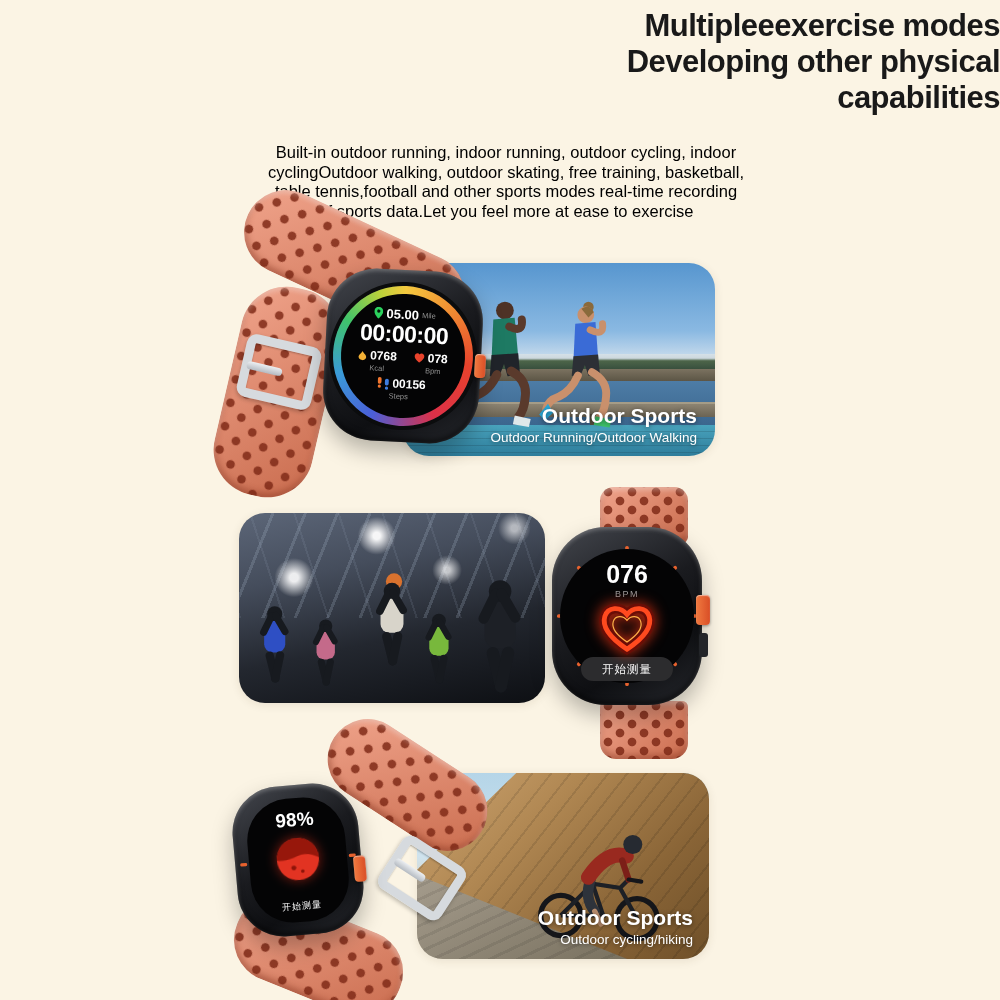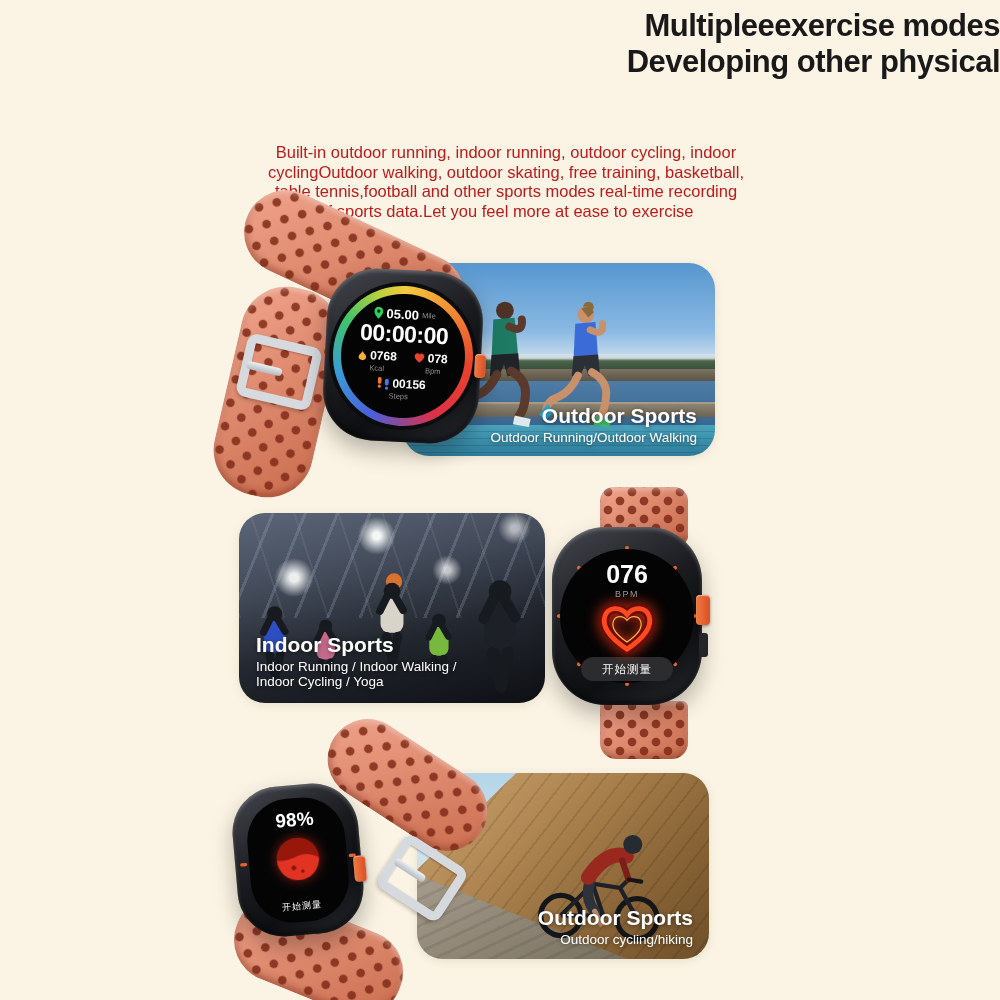--- a/index.html
+++ b/index.html
@@ -3,21 +3,21 @@
 <meta charset="utf-8">
 <style>
   html,body{margin:0;padding:0;background:#fbf4e4;}
   .canvas{position:relative;width:1000px;height:1000px;background:#fbf4e4;overflow:hidden;
           font-family:"Liberation Sans",sans-serif;}
 
   
   .title{position:absolute;top:8px;left:0;right:0;text-align:right;
          font-size:31px;font-weight:bold;color:#191919;line-height:36px;letter-spacing:-.5px;}
   .desc{position:absolute;top:143px;left:12px;right:0;text-align:center;
-        font-size:16.5px;color:#b91c1c;line-height:19.5px;}
+        font-size:16.5px;color:#000000;line-height:19.5px;}
 
   
   .panel{position:absolute;border-radius:26px;overflow:hidden;z-index:1;
          box-shadow:0 2px 10px rgba(70,50,20,.10);}
   .layer{position:absolute;}
   .p1{left:403px;top:263px;width:312px;height:193px;}
   .p2{left:239px;top:513px;width:306px;height:190px;}
   .p3{left:417px;top:773px;width:292px;height:186px;}
 
   
@@ -136,20 +136,21 @@
   .w3-crown{left:118px;top:76px;width:12px;height:26px;}
 </style>
 </head>
 <body>
 
 <div class="canvas">
 
   <div class="title">
     <div>Multipleeexercise modes</div>
     <div>Developing other  physical</div>
+    <div>capabilities</div>
   </div>
   <div class="desc">
     <div>Built-in outdoor running, indoor running, outdoor cycling, indoor</div>
     <div>cyclingOutdoor walking, outdoor skating, free training, basketball,</div>
     <div>table tennis,football and other sports modes real-time recording</div>
     <div>of sports data.Let you feel more at ease to exercise</div>
   </div>
 
   <div class="panel p1">
     <div class="layer p1-sky"></div>
@@ -260,25 +261,20 @@
           <rect x="10" y="-24" width="6" height="22" rx="3" fill="#171a1f" transform="rotate(-30)"></rect>
         </g>
       </defs>
       <circle cx="152" cy="30" r="8" fill="#d9722e"></circle>
       <use href="#fig" style="color:#2e4fc4" transform="translate(35,92) scale(1.15)"></use>
       <use href="#fig" style="color:#c46a8a" transform="translate(85,100) scale(1.0)"></use>
       <use href="#fig" style="color:#d8d4ca" transform="translate(150,72) scale(1.25)"></use>
       <use href="#fig" style="color:#78b83c" transform="translate(196,96) scale(1.05)"></use>
       <use href="#fig" style="color:#1d2026" transform="translate(256,84) scale(1.7)"></use>
     </svg>
-    <div class="cap cap-l">
-      <div class="cap-title">Indoor Sports</div>
-      <div class="cap-sub">Indoor Running / Indoor Walking /</div>
-      <div class="cap-sub" style="margin-top:0;">Indoor Cycling / Yoga</div>
-    </div>
   </div>
 
   <div class="watch w2">
     <div class="strap w2-strap-top"></div>
     <div class="strap w2-strap-bottom"></div>
     <div class="case w2-case">
       <svg class="ticks" style="left:2px;top:16px;" width="146" height="146" viewBox="0 0 146 146">
         <g transform="translate(73,73)" fill="#e8622e">
           <rect x="-1.8" y="-70" width="3.6" height="8" rx="1.6"></rect>
           <rect x="-1.8" y="-70" width="3.6" height="8" rx="1.6" transform="rotate(45)"></rect>

